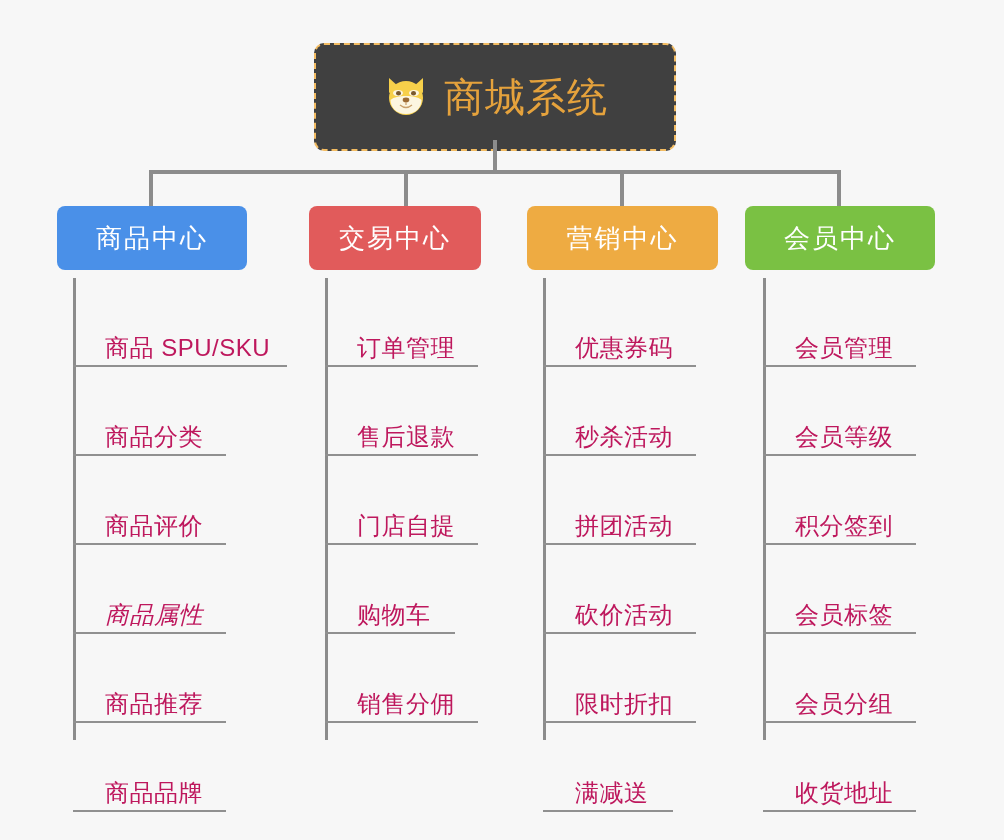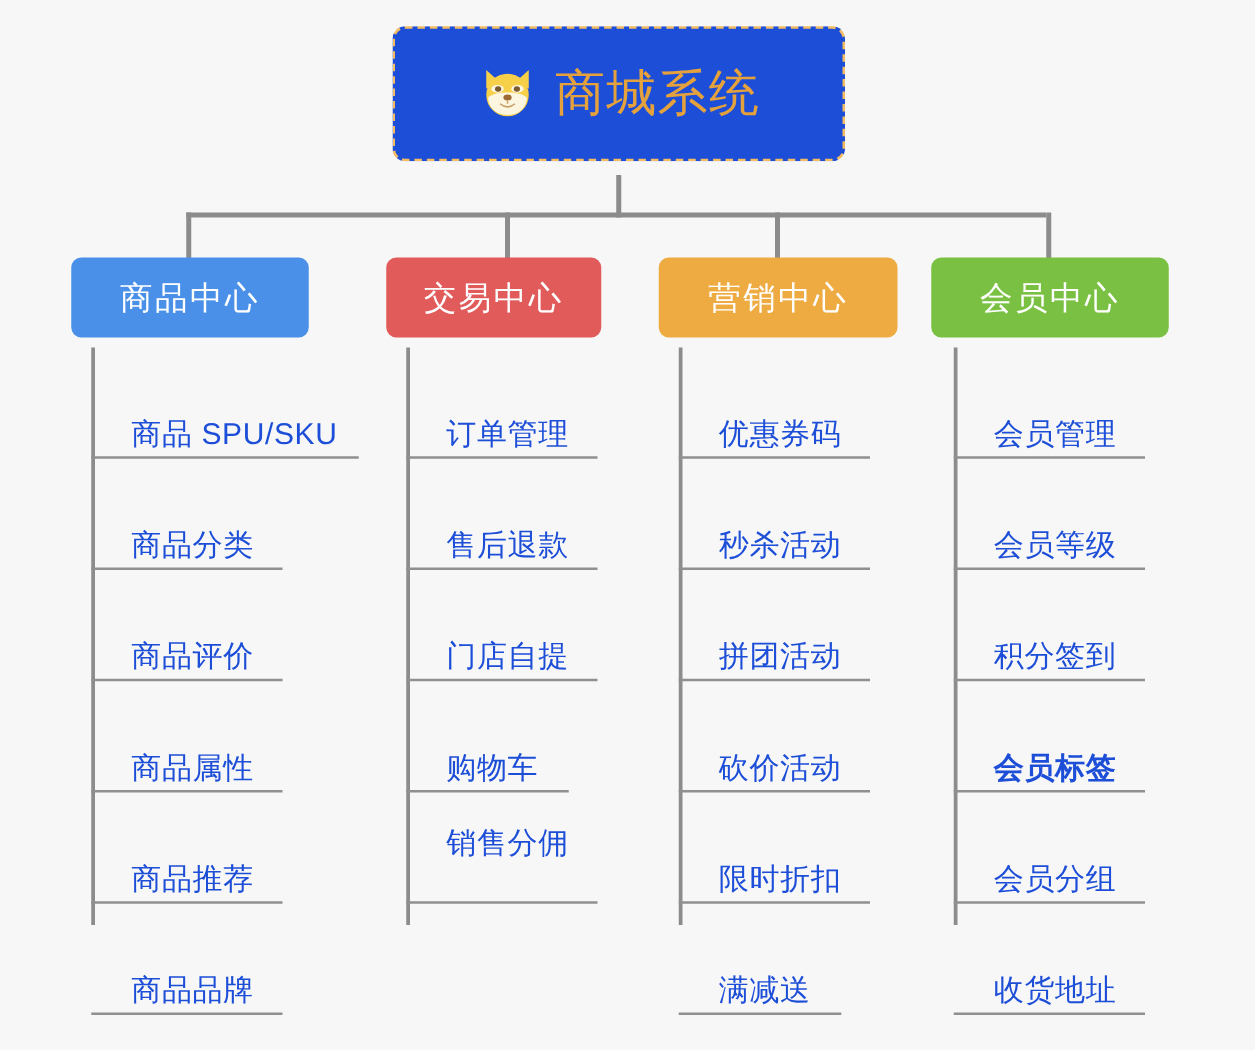--- a/index.html
+++ b/index.html
@@ -20,25 +20,25 @@
     left: 0;
     top: 0;
     width: 1004px;
     height: 840px;
   }
 
   
   .root-node {
     position: absolute;
     left: 314px;
-    top: 21px;
+    top: 43px;
     width: 362px;
     height: 108px;
     box-sizing: border-box;
-    background: #1d4ed8;
+    background: #404040;
     border: 2px dashed #f3bc62;
     border-radius: 10px;
     display: flex;
     align-items: center;
     justify-content: center;
     gap: 14px;
   }
   .root-emoji {
     width: 48px;
     height: 48px;
@@ -100,21 +100,21 @@
     box-sizing: border-box;
     border-bottom: 2px solid #909090;
     display: flex;
     align-items: flex-end;
     justify-content: flex-start;
     padding-left: 32px;
     padding-bottom: 4px;
   }
   .leaf-label {
     font-size: 24px;
-    color: #1d4ed8;
+    color: #be185d;
     line-height: 1.1;
     white-space: nowrap;
     letter-spacing: 0.5px;
   }
 </style>
 </head>
 <body>
 
 <div id="mindmap">
 
@@ -153,21 +153,21 @@
     <div class="leaf-list" style="left:16px;">
       <div class="leaf-item" style="width:214px;">
         <span class="leaf-label">商品 SPU/SKU</span>
       </div>
       <div class="leaf-item" style="width:153px;">
         <span class="leaf-label">商品分类</span>
       </div>
       <div class="leaf-item" style="width:153px;">
         <span class="leaf-label">商品评价</span>
       </div>
-      <div class="leaf-item" style="width:153px;">
+      <div class="leaf-item" style="width:153px;font-style:italic;">
         <span class="leaf-label">商品属性</span>
       </div>
       <div class="leaf-item" style="width:153px;">
         <span class="leaf-label">商品推荐</span>
       </div>
       <div class="leaf-item" style="width:153px;text-align:center;">
         <span class="leaf-label">商品品牌</span>
       </div>
     </div>
   </div>
@@ -183,21 +183,21 @@
       </div>
       <div class="leaf-item" style="width:153px;">
         <span class="leaf-label">售后退款</span>
       </div>
       <div class="leaf-item" style="width:153px;">
         <span class="leaf-label">门店自提</span>
       </div>
       <div class="leaf-item" style="width:130px;">
         <span class="leaf-label">购物车</span>
       </div>
-      <div class="leaf-item" style="width:153px;align-items:center;">
+      <div class="leaf-item" style="width:153px;">
         <span class="leaf-label">销售分佣</span>
       </div>
     </div>
   </div>
 
   <div class="branch" style="left:527px; width:218px;">
     <div class="branch-header" style="width:191px; background:#eeab42;">
       <span>营销中心</span>
     </div>
     <div class="branch-spine" style="left:16px; height:462px;"></div>
@@ -231,21 +231,21 @@
     <div class="leaf-list" style="left:18px;">
       <div class="leaf-item" style="width:153px;">
         <span class="leaf-label">会员管理</span>
       </div>
       <div class="leaf-item" style="width:153px;text-align:center;">
         <span class="leaf-label">会员等级</span>
       </div>
       <div class="leaf-item" style="width:153px;">
         <span class="leaf-label">积分签到</span>
       </div>
-      <div class="leaf-item" style="width:153px;font-weight:bold;">
+      <div class="leaf-item" style="width:153px;">
         <span class="leaf-label">会员标签</span>
       </div>
       <div class="leaf-item" style="width:153px;">
         <span class="leaf-label">会员分组</span>
       </div>
       <div class="leaf-item" style="width:153px;">
         <span class="leaf-label">收货地址</span>
       </div>
     </div>
   </div>

